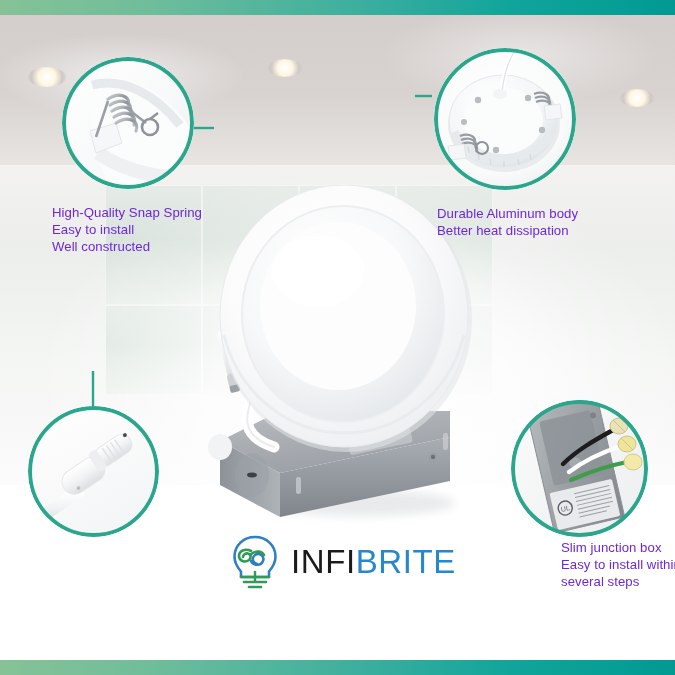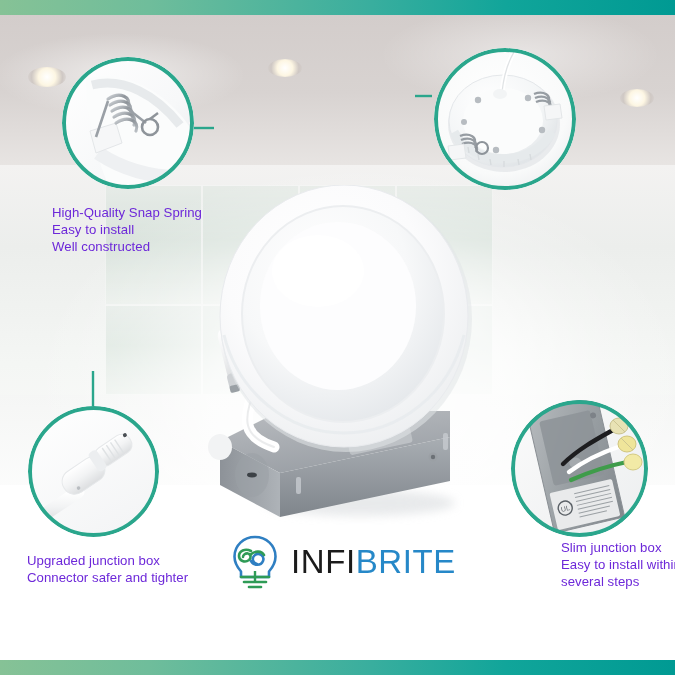--- a/index.html
+++ b/index.html
@@ -309,20 +309,22 @@
           <path d="M26,88 C36,84 44,90 40,96"></path>
           <path d="M27,92 C37,88 45,94 41,100"></path>
           <path d="M28,96 C38,92 46,98 42,104"></path>
         </g>
         <circle cx="48" cy="100" r="6" fill="none" stroke="#8e949a" stroke-width="2.2"></circle>
         <polygon points="14,98 30,96 32,110 16,112" fill="#f5f6f7" stroke="#e3e6e8" stroke-width="1"></polygon>
       </svg>
     </div>
     <div class="ring" style="inset:0;"></div>
   </div>
+  <div class="label" style="left:437px;top:205px;width:220px;">Durable Aluminum body
+Better heat dissipation</div>
 
   <div class="callout" style="left:28px;top:406px;width:131px;height:131px;">
     <div class="photo">
       <svg width="131" height="131" viewBox="0 0 131 131">
         <defs>
           <linearGradient id="c3bg" x1="0" y1="0" x2="0.6" y2="1">
             <stop offset="0%" stop-color="#ffffff"></stop>
             <stop offset="100%" stop-color="#f4f5f6"></stop>
           </linearGradient>
           <linearGradient id="plugG" x1="0" y1="0" x2="0" y2="1">
@@ -346,22 +348,20 @@
             <line x1="94" y1="50" x2="94" y2="66"></line>
             <line x1="99" y1="50" x2="99" y2="66"></line>
           </g>
           <circle cx="110" cy="52" r="2" fill="#4a4f54"></circle>
           <circle cx="42" cy="70" r="1.8" fill="#b9bdc1"></circle>
         </g>
       </svg>
     </div>
     <div class="ring" style="inset:0;"></div>
   </div>
-  <div class="label" style="left:27px;top:552px;width:215px;">Upgraded junction box
-Connector safer and tighter</div>
 
   <div class="callout" style="left:511px;top:400px;width:137px;height:137px;">
     <div class="photo">
       <svg width="137" height="137" viewBox="0 0 137 137">
         <defs>
           <linearGradient id="c4bg" x1="0" y1="0" x2="1" y2="1">
             <stop offset="0%" stop-color="#fbfbfb"></stop>
             <stop offset="100%" stop-color="#eceeef"></stop>
           </linearGradient>
           <linearGradient id="metalBox" x1="0" y1="0" x2="1" y2="1">

